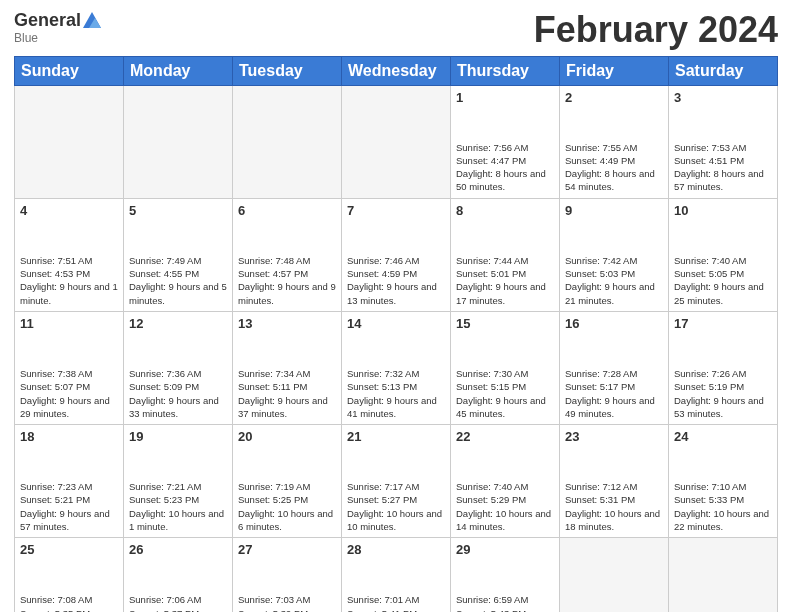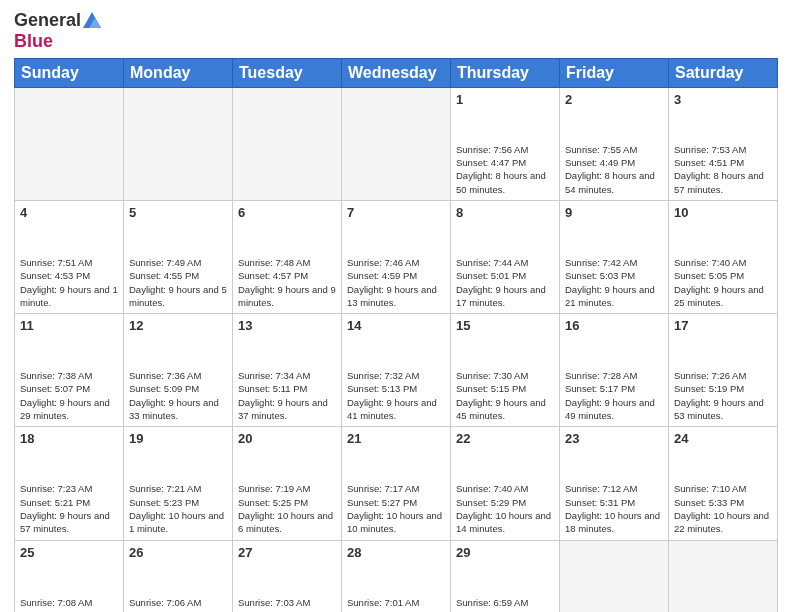--- a/index.html
+++ b/index.html
@@ -26,23 +26,23 @@
       align-items: center;
       gap: 0px;
     }
     .logo-text-general {
       font-size: 18px;
       font-weight: bold;
       color: #333;
       line-height: 1.1;
     }
     .logo-text-blue {
-      font-size: 18px;
-      font-weight: bold;
-      color: #be185d;
+      font-size: 12px;
+      font-weight: normal;
+      color: #737373;
       line-height: 1.1;
     }
     .logo-stack {
       display: flex;
       flex-direction: column;
       align-items: flex-start;
     }
     .logo-line {
       display: flex;
       align-items: center;
@@ -117,20 +117,21 @@
           <span class="logo-text-general">General</span>
           <svg class="logo-svg" width="22" height="22" viewBox="0 0 22 22">
             <polygon points="11,2 20,18 2,18" fill="#3a7bd5"></polygon>
             <polygon points="14,8 20,18 8,18" fill="#6aaae8"></polygon>
           </svg>
         </div>
         <span class="logo-text-blue">Blue</span>
       </div>
     </div>
     <div class="title-section">
+      <div class="calendar-title">February 2024</div>
     </div>
   </div>
 
   <table>
     <thead>
       <tr>
         <th>Sunday</th>
         <th>Monday</th>
         <th>Tuesday</th>
         <th>Wednesday</th>

